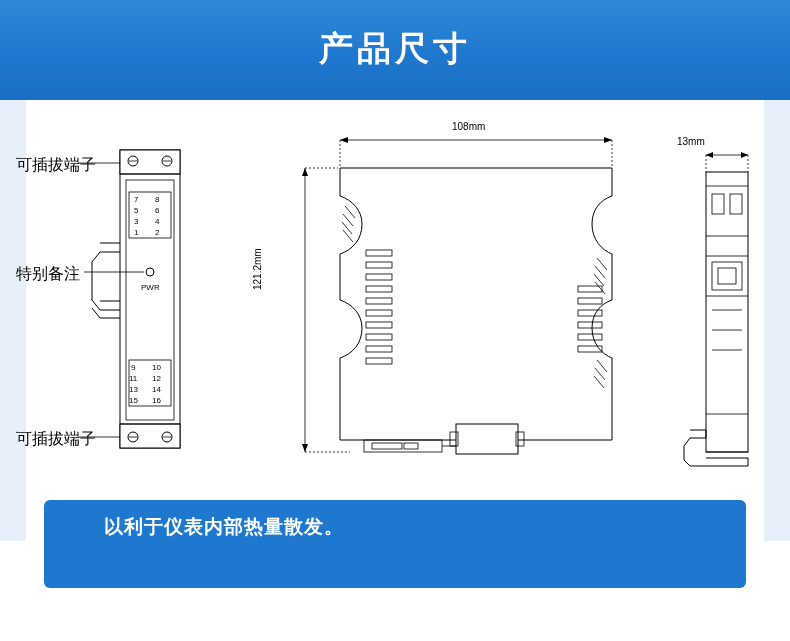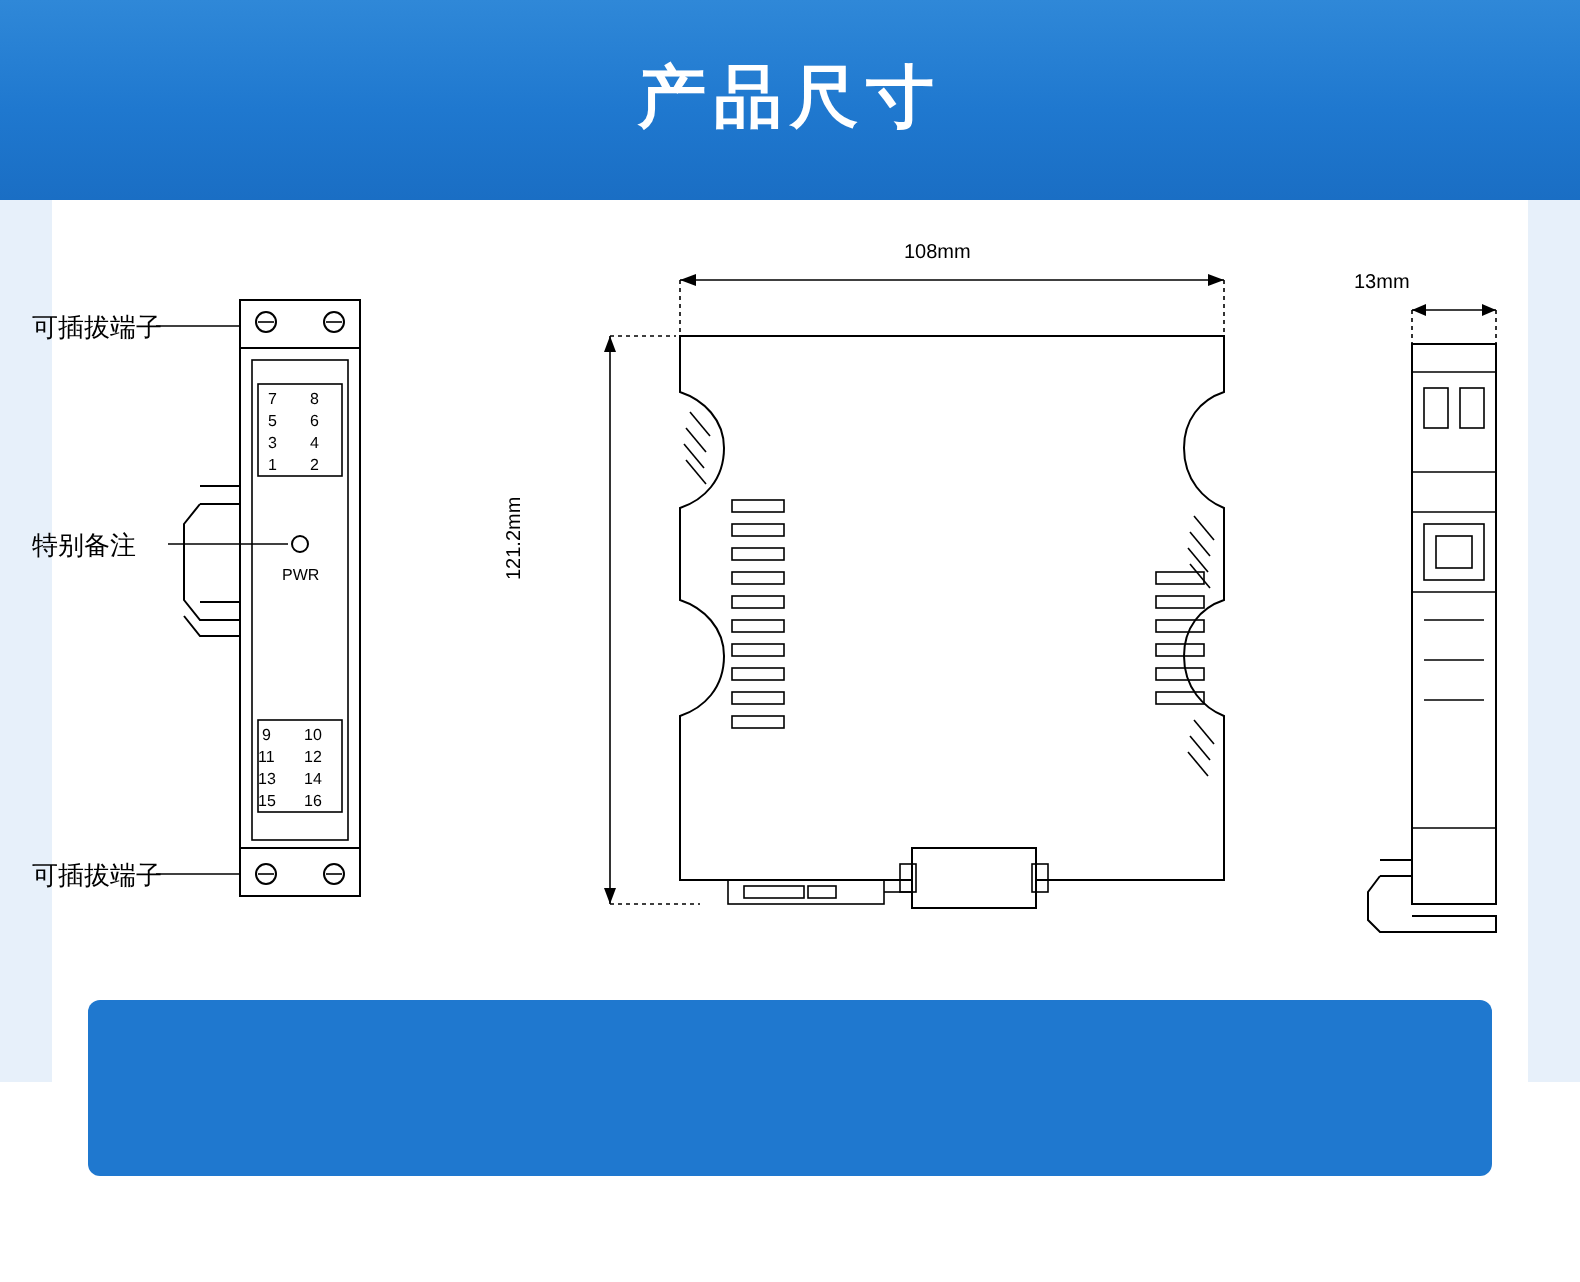--- a/index.html
+++ b/index.html
@@ -39,21 +39,21 @@
   .note-text{
     position:absolute;left:14px;top:12px;width:676px;
     color:#ffffff;font-size:19px;font-weight:bold;line-height:30px;
     letter-spacing:1px;
   }
   .note-line{display:block;}
   .note-line.second{padding-left:46px;}
 
   
   .lbl{
-    position:absolute;color:#000;font-size:13px;white-space:nowrap;
+    position:absolute;color:#000;font-size:16px;white-space:nowrap;
   }
   .lbl.small{font-size:10px;}
 
   
   svg.draw{position:absolute;left:0;top:0;width:790px;height:641px;}
   .ln{stroke:#000;stroke-width:1;fill:none;}
   .ln-thin{stroke:#000;stroke-width:0.8;fill:none;}
   .ln-dash{stroke:#000;stroke-width:0.8;fill:none;stroke-dasharray:2 2;}
   .fillw{fill:#ffffff;stroke:#000;stroke-width:1;}
   .pintxt{font-size:8px;fill:#000;font-family:"Liberation Sans",sans-serif;}
@@ -228,16 +228,17 @@
   <div class="lbl" style="left:16px;top:155px;">可插拔端子</div>
   <div class="lbl" style="left:16px;top:264px;">特别备注</div>
   <div class="lbl" style="left:16px;top:429px;">可插拔端子</div>
 
   <div class="lbl small" style="left:452px;top:121px;">108mm</div>
   <div class="lbl small" style="left:252px;top:290px;transform:rotate(-90deg);transform-origin:left top;">121.2mm</div>
   <div class="lbl small" style="left:677px;top:136px;">13mm</div>
 
   <div class="note-box">
     <div class="note-text">
+      <span class="note-line second">以利于仪表内部热量散发。</span>
     </div>
   </div>
 
 </div>
 
 </body></html>

